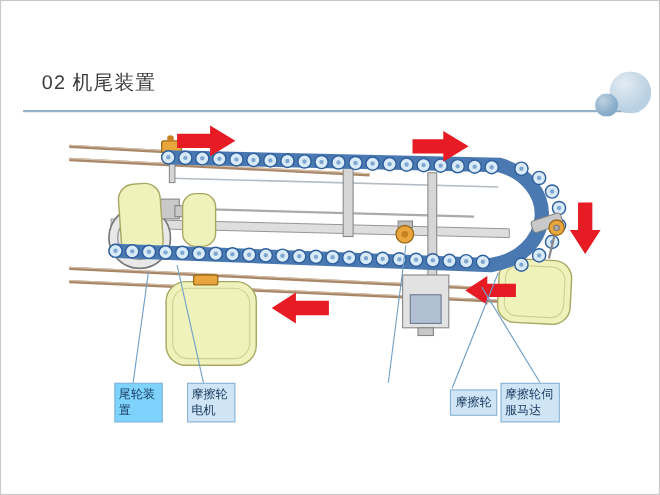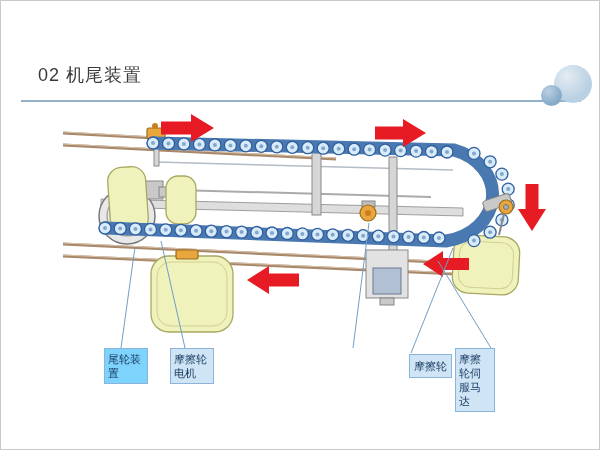--- a/index.html
+++ b/index.html
@@ -248,15 +248,15 @@
 
   <div class="title">02 机尾装置</div>
   <div class="rule"></div>
 
   <div class="decor-circle big" style="background: radial-gradient(circle at 35% 30%, rgba(255, 255, 255, 0.6), rgba(255, 255, 255, 0) 65%), rgb(185, 208, 226);"></div>
   <div class="decor-circle small" style="background: radial-gradient(circle at 35% 30%, rgba(255, 255, 255, 0.45), rgba(255, 255, 255, 0) 65%), rgb(134, 171, 201);"></div>
 
   <div class="callout" style="left: 103px; top: 347px; width: 44px; background: #7dd3fc; border-color: rgb(138, 180, 216); color: rgb(23, 55, 94);">尾轮装置</div>
   <div class="callout" style="left: 169px; top: 347px; width: 44px; background: rgb(207, 229, 246); border-color: rgb(138, 180, 216); color: rgb(23, 55, 94);">摩擦轮电机</div>
   <div class="callout one-line" style="left: 394px; top: 353px; background: rgb(207, 229, 246); border-color: rgb(138, 180, 216); color: rgb(23, 55, 94);">摩擦轮</div>
-  <div class="callout" style="left: 454px; top: 347px; width: 40px; background: rgb(207, 229, 246); border-color: rgb(138, 180, 216); color: rgb(23, 55, 94);">摩擦轮伺服马达</div>
+  <div class="callout" style="left: 454px; top: 347px; width: 54px; background: rgb(207, 229, 246); border-color: rgb(138, 180, 216); color: rgb(23, 55, 94);">摩擦轮伺服马达</div>
 
 </div>
 
 </body></html>

